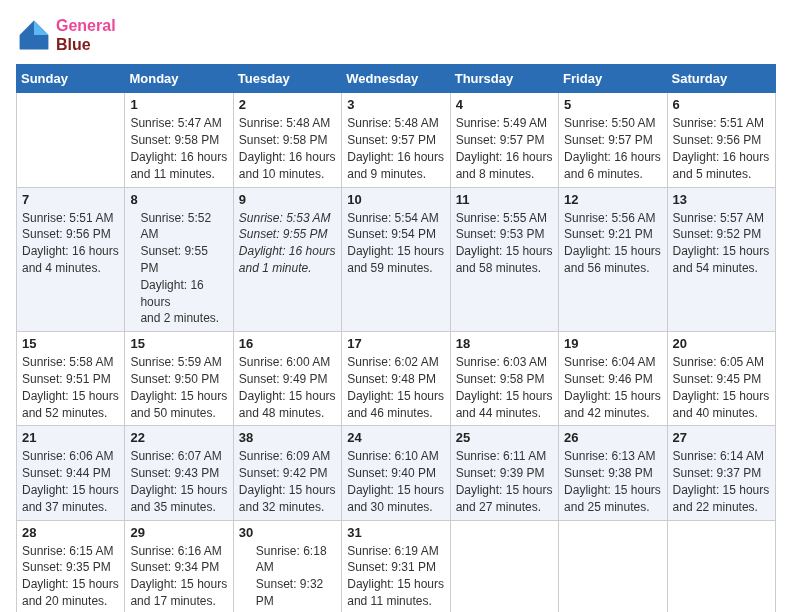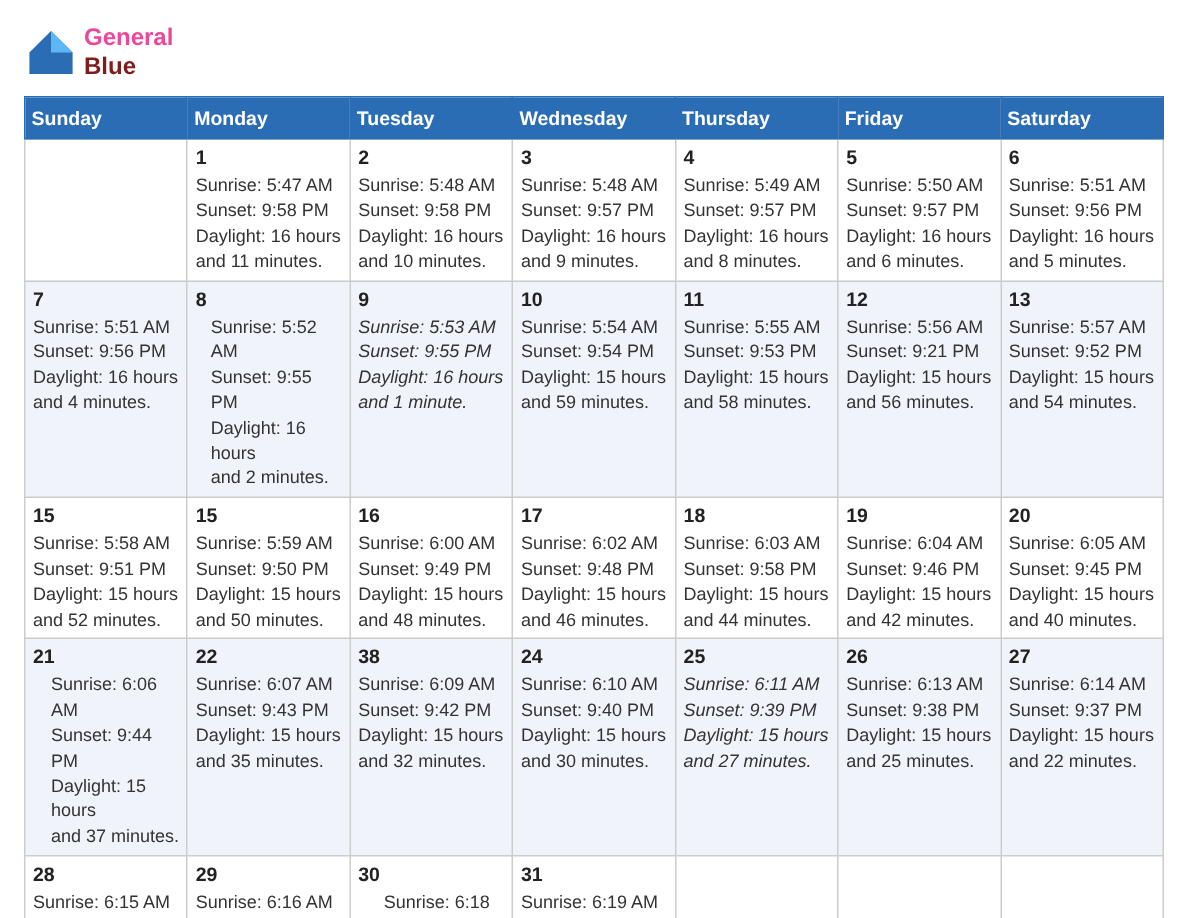--- a/index.html
+++ b/index.html
@@ -259,21 +259,21 @@
           <span class="day-number">20</span>
           <div class="day-info" style="white-space: pre-line;">Sunrise: 6:05 AM
 Sunset: 9:45 PM
 Daylight: 15 hours
 and 40 minutes.</div>
         </td>
       </tr>
       <tr>
         <td>
           <span class="day-number">21</span>
-          <div class="day-info" style="white-space: pre-line; margin-left: 12px;">Sunrise: 6:06 AM
+          <div class="day-info" style="white-space: pre-line;">Sunrise: 6:06 AM
 Sunset: 9:44 PM
 Daylight: 15 hours
 and 37 minutes.</div>
         </td>
         <td>
           <span class="day-number">22</span>
           <div class="day-info" style="white-space: pre-line;">Sunrise: 6:07 AM
 Sunset: 9:43 PM
 Daylight: 15 hours
 and 35 minutes.</div>
@@ -287,21 +287,21 @@
         </td>
         <td>
           <span class="day-number">24</span>
           <div class="day-info" style="white-space: pre-line;">Sunrise: 6:10 AM
 Sunset: 9:40 PM
 Daylight: 15 hours
 and 30 minutes.</div>
         </td>
         <td>
           <span class="day-number">25</span>
-          <div class="day-info" style="white-space: pre-line; font-style: italic;">Sunrise: 6:11 AM
+          <div class="day-info" style="white-space: pre-line;">Sunrise: 6:11 AM
 Sunset: 9:39 PM
 Daylight: 15 hours
 and 27 minutes.</div>
         </td>
         <td>
           <span class="day-number">26</span>
           <div class="day-info" style="white-space: pre-line;">Sunrise: 6:13 AM
 Sunset: 9:38 PM
 Daylight: 15 hours
 and 25 minutes.</div>

